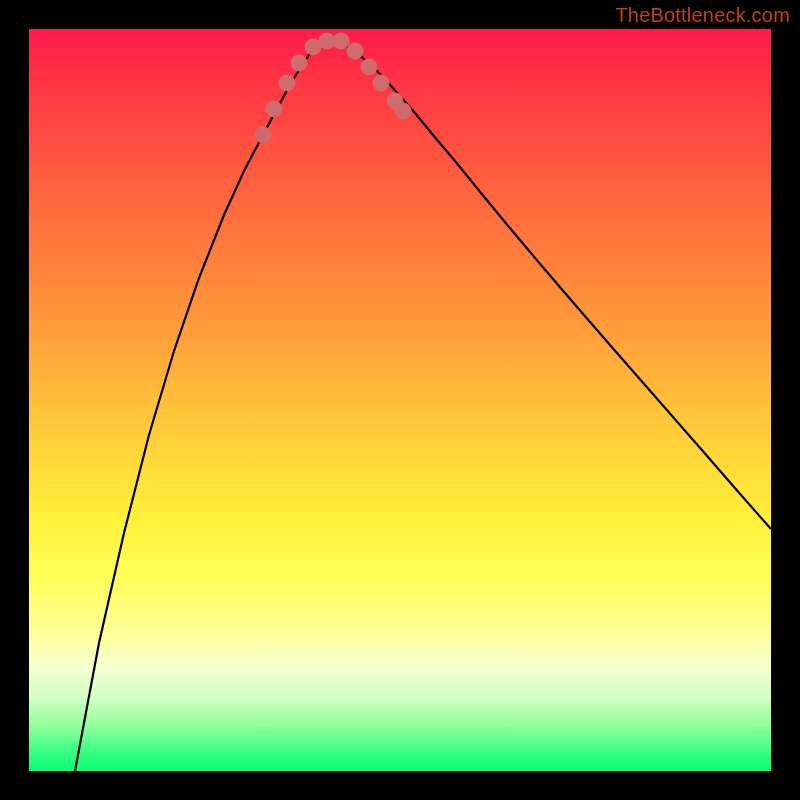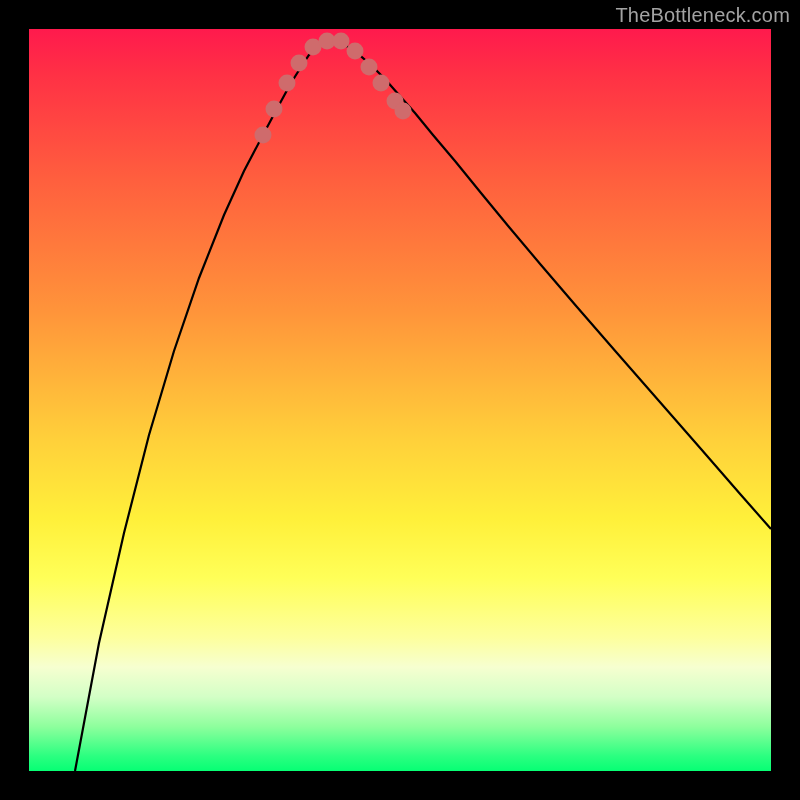--- a/index.html
+++ b/index.html
@@ -30,21 +30,21 @@
       #d3ffc6 90%,
       #8eff9d 94%,
       #2bff80 98%,
       #06ff74 100%
     );
   }
   .watermark {
     position: absolute;
     top: 4px;
     right: 10px;
-    color: #a3a3a3;
+    color: #c2410c;
     font-size: 20px;
     font-weight: 400;
     letter-spacing: 0.2px;
     pointer-events: none;
   }
   svg.plot {
     position: absolute;
     left: 0;
     top: 0;
     width: 742px;

